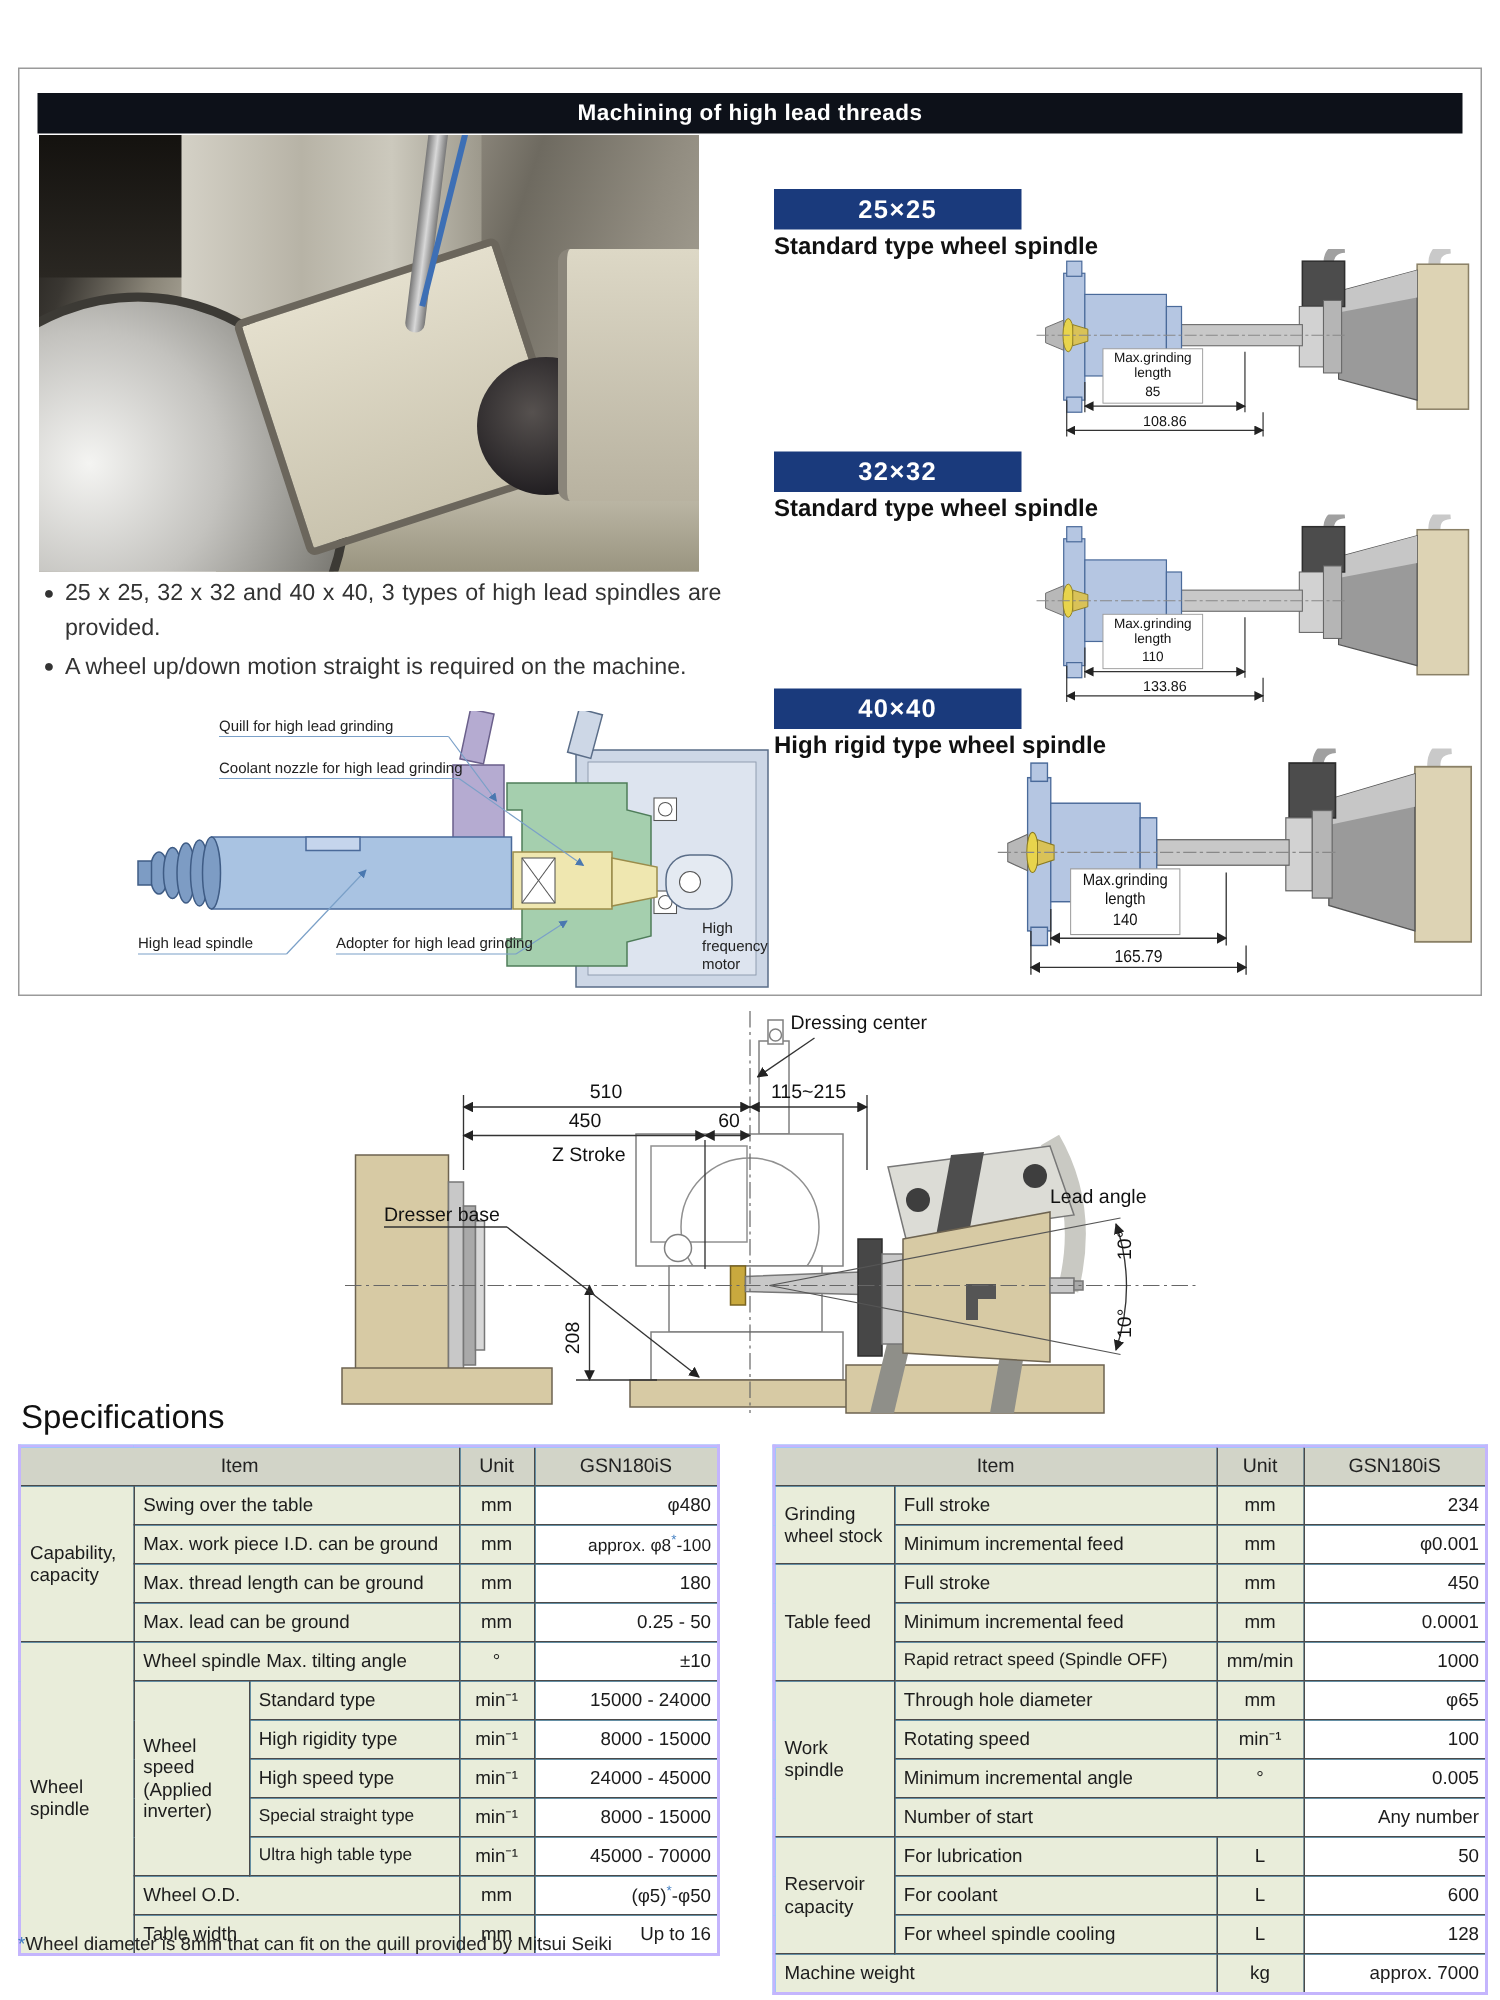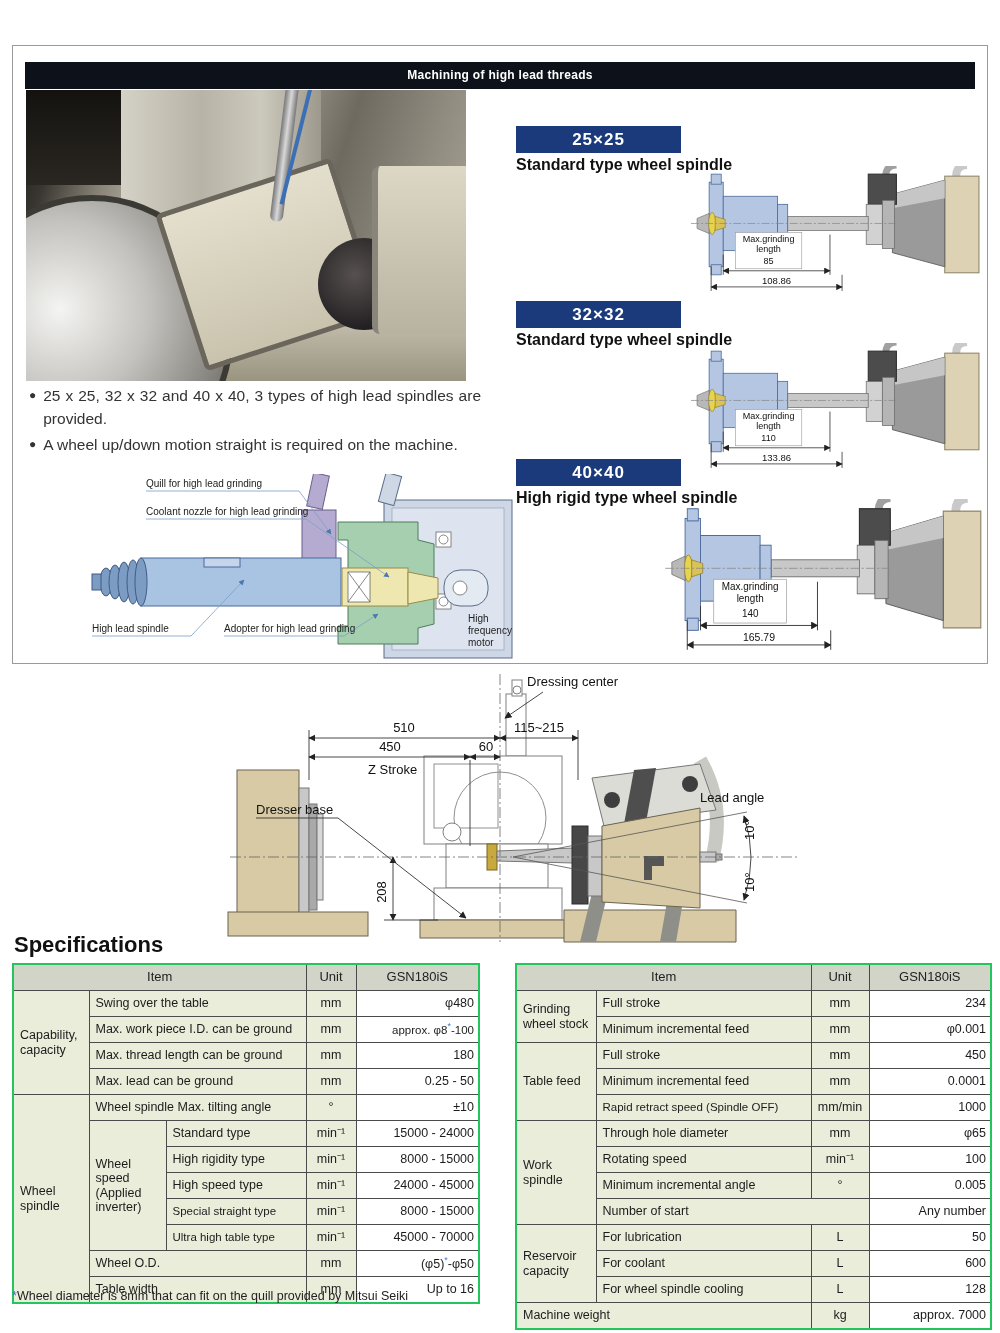--- a/index.html
+++ b/index.html
@@ -1,20 +1,20 @@
 <!DOCTYPE html>
 <html><head>
 <meta charset="utf-8">
 <style>
   html,body{margin:0;padding:0;width:1000px;height:1333px;background:#fff;
     font-family:"Liberation Sans",sans-serif;color:#1c1c1c;overflow:hidden;position:relative}
   
   .top-box{position:absolute;left:12px;top:45px;width:974px;height:617px;border:1px solid #9a9a9a;background:#fff}
   .hdr-bar{position:absolute;left:12px;top:16px;width:950px;height:27px;background:#0d1119;
-    color:#fff;font-weight:bold;font-size:12px;text-align:center;line-height:27px;letter-spacing:.3px}
+    color:#fff;font-weight:bold;font-size:15px;text-align:center;line-height:27px;letter-spacing:.3px}
   
   .photo{position:absolute;left:13px;top:44px;width:440px;height:291px;overflow:hidden;
     background:linear-gradient(108deg,#1d1b18 0%,#3a3732 9%,#8a8578 20%,#c6c2b4 33%,#a49e92 47%,#6e6a60 63%,#918c80 80%,#b2ada0 100%)}
   .photo>div{position:absolute}
   .ph-dark{left:0;top:0;width:118px;height:95px;background:linear-gradient(#14120f,#2a2722)}
   .ph-wall{left:95px;top:0;width:200px;height:120px;background:linear-gradient(90deg,#d4d1c6,#b7b3a6 40%,#ccc9bd 70%,#9d998c)}
   .ph-chuck{left:-75px;top:105px;width:270px;height:270px;border-radius:50%;
     background:radial-gradient(circle at 38% 40%,#f4f4f2,#c3c2be 38%,#8b8a84 68%,#55534d 95%);border:6px solid #3c3a35}
   .ph-head{left:150px;top:92px;width:175px;height:155px;background:linear-gradient(#e4dfcd,#c9c3ae);
     transform:rotate(-18deg);border:5px solid #6b665c;border-radius:6px}
@@ -74,23 +74,23 @@
   .md .wht{fill:#fff;stroke:#808080}
   .md .nofill{fill:none;stroke:#909090}
   .md .sil{fill:#c8c8c8;stroke:#777}
   .md .sil2{fill:#a9a9a9;stroke:#777}
   .md .sil3{fill:#d8d8d8;stroke:#777}
   .md .dk{fill:#474747;stroke:#2e2e2e}
   .md .gry{fill:#dcdcd6;stroke:#777}
   .md .band{fill:#8f8f89;stroke:none}
   .md .gold{fill:#c9a93e;stroke:#7a6420}
   
-  .spec-hd{position:absolute;left:14px;top:932px;font-size:22px;font-weight:bold;color:#111}
+  .spec-hd{position:absolute;left:14px;top:932px;font-size:22px;font-weight:normal;color:#111}
   table.spec{position:absolute;border-collapse:collapse;table-layout:fixed;background:#7dd3fc;
-    font-size:12.5px;color:#1c1c1c;border:2px solid #22c55e}
+    font-size:12.5px;color:#1c1c1c;border:2px solid #c4b5fd}
   .spec th,.spec td{border:1px solid #4a4a4a;height:23px;padding:1px 4px;overflow:hidden;line-height:1.15}
   .spec tr.hd th{background:#d2d4c8;font-weight:normal;text-align:center;font-size:13px;color:#222}
   .spec th.model{background:#17377d;color:#fff;font-weight:bold;font-size:14px}
   .spec td.g{background:#e9edda;text-align:left;padding-left:6px}
   .spec td.it{background:#e9edda;text-align:left;padding-left:6px}
   .spec td.u{background:#e9edda;text-align:center;padding:1px 1px}
   .spec td.v{background:#fff;text-align:right}
   .spec td.sm{font-size:11.5px}
   .star{color:#3f7cc0;vertical-align:super;font-size:9px}
   .footnote{position:absolute;left:12px;top:1289px;font-size:12.5px;color:#222}

